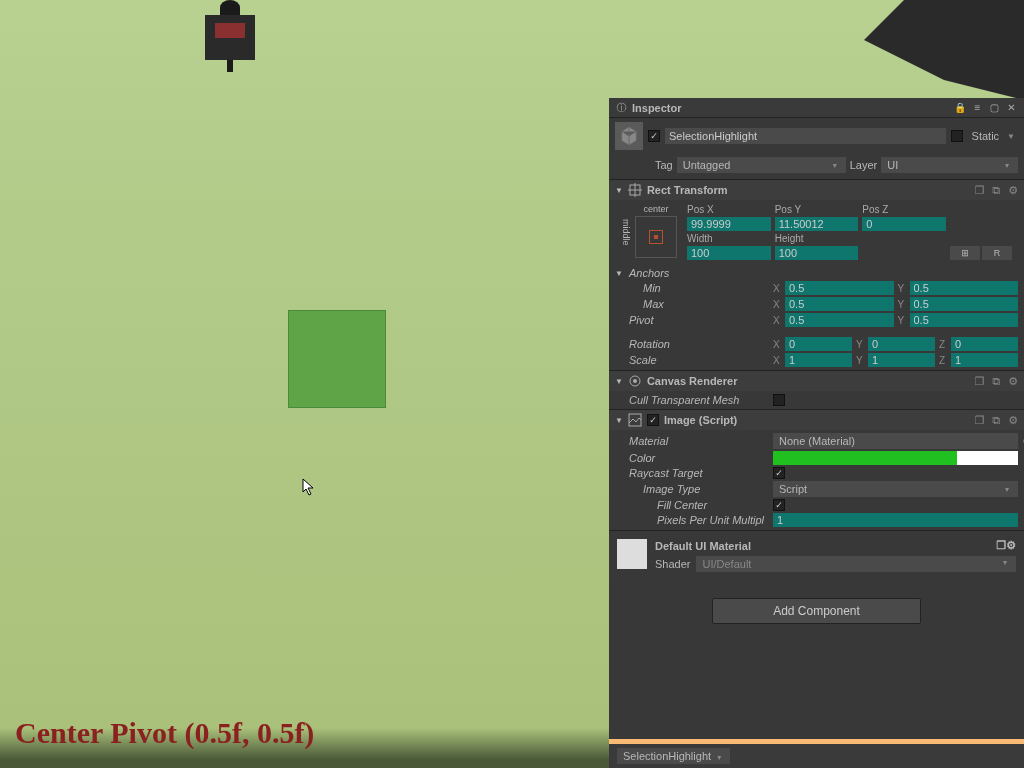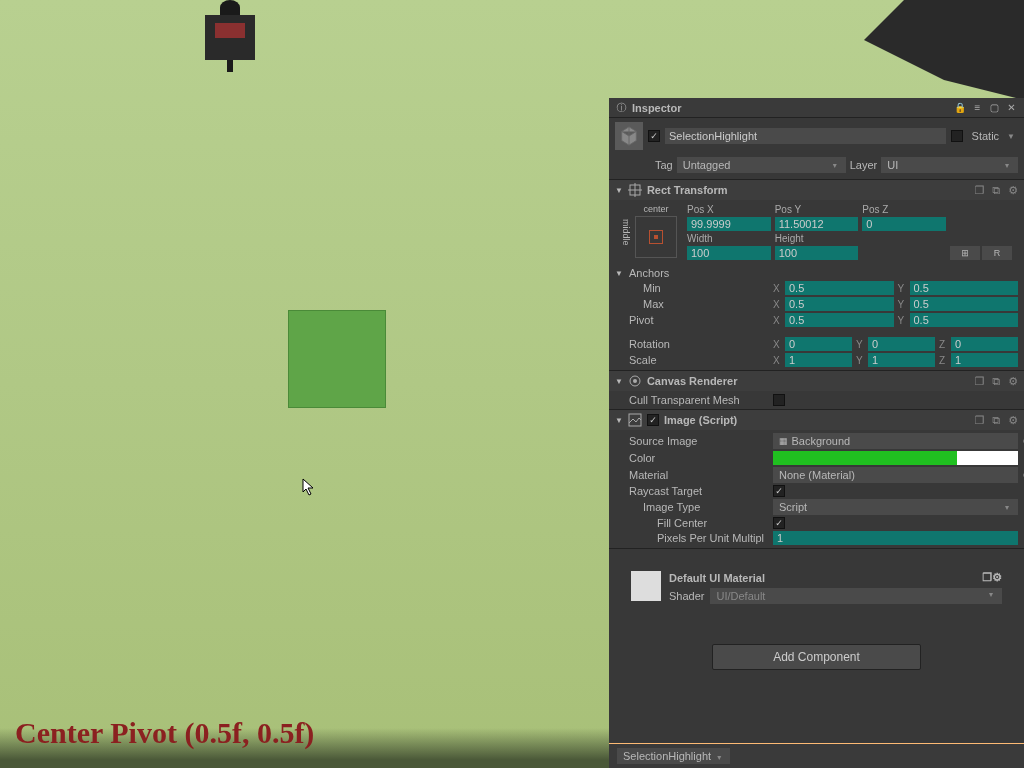--- a/index.html
+++ b/index.html
@@ -48,43 +48,43 @@
 .anchor-box::before { content: ""; position: absolute; left: 50%; top: 50%; width: 4px; height: 4px; transform: translate(-50%,-50%); background: #b85030; }
 .label-l { writing-mode: vertical-rl; font-size: 9px; text-align: center; }
 .rect-grid { flex: 1; display: grid; grid-template-columns: 1fr 1fr 1fr auto; gap: 2px 4px; align-items: center; }
 .field-label { font-size: 10px; color: #aaa; }
 .num-input { background: #0f766e; padding: 1px 4px; color: #ccc; font-size: 11px; }
 .blueprint-btn { width: 30px; height: 14px; background: #4a4a4a; display: flex; align-items: center; justify-content: center; cursor: pointer; font-size: 9px; }
 
 .prop-section { padding: 2px 6px; }
 .prop-row { display: flex; align-items: center; padding: 1px 0; gap: 4px; }
 .prop-row .foldout { font-size: 8px; width: 10px; }
-.prop-label { width: 140px; font-size: 11px; }
+.prop-label { width: 140px; font-size: 11px; font-style: italic; }
 .prop-label.indent { padding-left: 14px; }
 .prop-label.indent2 { padding-left: 28px; }
 .xyz-group { flex: 1; display: flex; gap: 4px; }
 .xyz-item { flex: 1; display: flex; align-items: center; gap: 2px; }
 .xyz-label { font-size: 10px; color: #888; width: 10px; }
 
 .obj-field { background: #4a4a4a; padding: 2px 6px; flex: 1; display: flex; align-items: center; gap: 4px; position: relative; }
 .obj-field .circle { position: absolute; right: -12px; top: 3px; font-size: 9px; color: #888; cursor: pointer; }
 .color-field { flex: 1; height: 14px; display: flex; position: relative; cursor: pointer; }
 .color-fill { flex: 1; background: linear-gradient(90deg, #20c020 0%, #20c020 75%, #fff 75%, #fff 100%); }
 
-.material-block { display: flex; align-items: flex-start; gap: 8px; padding: 22px; border-top: 1px solid #222; }
+.material-block { display: flex; align-items: flex-start; gap: 8px; padding: 8px; border-top: 1px solid #222; }
 .mat-preview { width: 30px; height: 30px; background: #ddd; }
 .mat-info { flex: 1; }
 .mat-title { font-weight: bold; font-size: 11px; display: flex; align-items: center; }
 .shader-row { display: flex; align-items: center; gap: 6px; margin-top: 4px; }
 .shader-dd { background: #4a4a4a; padding: 2px 6px; flex: 1; color: #888; display: flex; justify-content: space-between; }
 
 .add-comp { display: flex; justify-content: center; padding: 18px 0; }
 .add-comp-btn { background: #4a4a4a; padding: 5px 60px; border: 1px solid #222; cursor: pointer; color: #ccc; font-size: 12px; border-radius: 2px; }
 
-.footer { position: absolute; bottom: 0; left: 0; right: 0; background: #3a3a3a; padding: 4px 8px; border-top: 1px solid #fdba74; display: flex; align-items: center; }
+.footer { position: absolute; bottom: 0; left: 0; right: 0; background: #3a3a3a; padding: 4px 8px; border-top: 5px solid #fdba74; display: flex; align-items: center; }
 .footer .crumb { background: #4a4a4a; padding: 2px 6px; font-size: 11px; }
 </style>
 </head>
 <body>
 
 <div class="scene">
   <div class="terrain-dark"></div>
   <div class="terrain-bottom"></div>
   <div class="character">
     <div class="char-head"></div>
@@ -301,41 +301,32 @@
       </span>
       <span class="checkbox">✓</span>
       <span class="comp-title">Image (Script)</span>
       <span class="gear">❐</span>
       <span class="gear">⧉</span>
       <span class="gear">⚙</span>
     </div>
     <div class="prop-section">
       <div class="prop-row">
         <span class="foldout"></span>
-        <span class="prop-label">Source Image</span>
-        <div class="obj-field">
-          <span style="font-size:9px">▦</span>
-            <span>Background</span>
-          <span class="circle">⊙</span>
-        </div>
-      </div>
-      <div class="prop-row">
-        <span class="foldout"></span>
-        <span class="prop-label">Color</span>
-        <div class="color-field">
-          <div class="color-fill"></div>
-
-        </div>
-      </div>
-      <div class="prop-row">
-        <span class="foldout"></span>
         <span class="prop-label">Material</span>
         <div class="obj-field">
           <span>None (Material)</span>
           <span class="circle">⊙</span>
+        </div>
+      </div>
+      <div class="prop-row">
+        <span class="foldout"></span>
+        <span class="prop-label">Color</span>
+        <div class="color-field">
+          <div class="color-fill"></div>
+
         </div>
       </div>
       <div class="prop-row">
         <span class="foldout"></span>
         <span class="prop-label">Raycast Target</span>
         <span class="checkbox">✓</span>
       </div>
       <div class="prop-row">
         <span class="foldout"></span>
         <span class="prop-label indent">Image Type</span>

